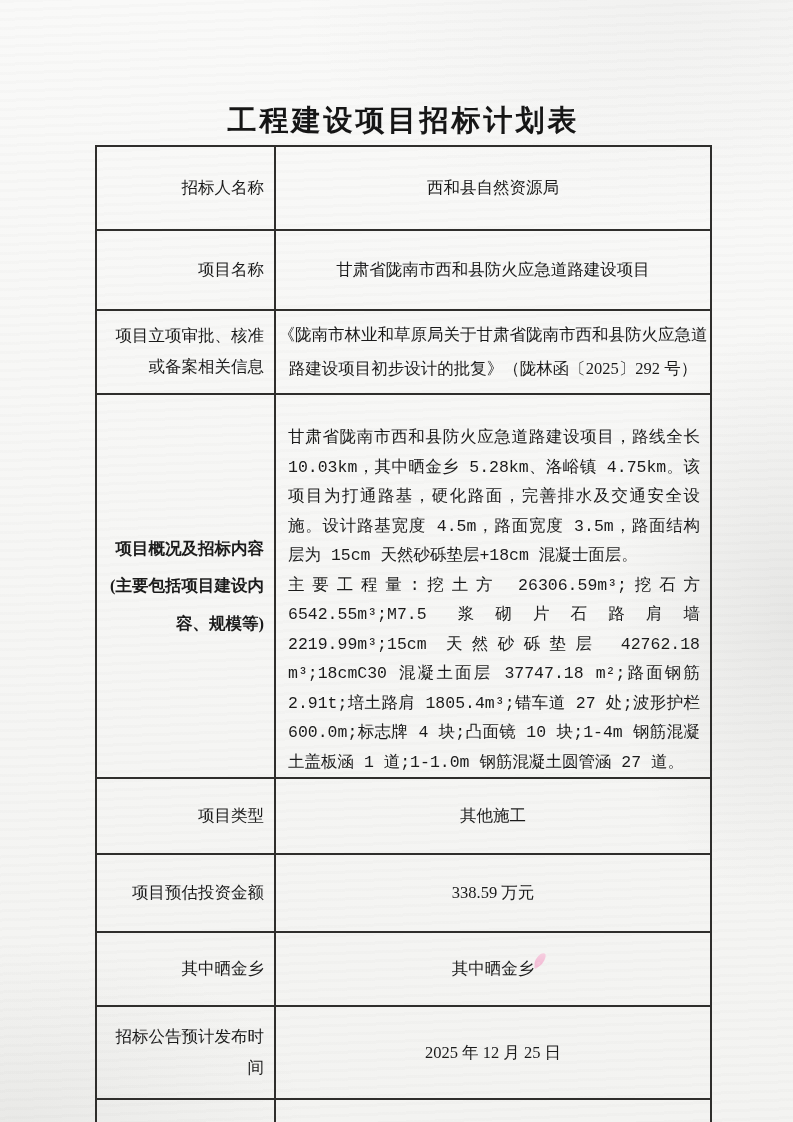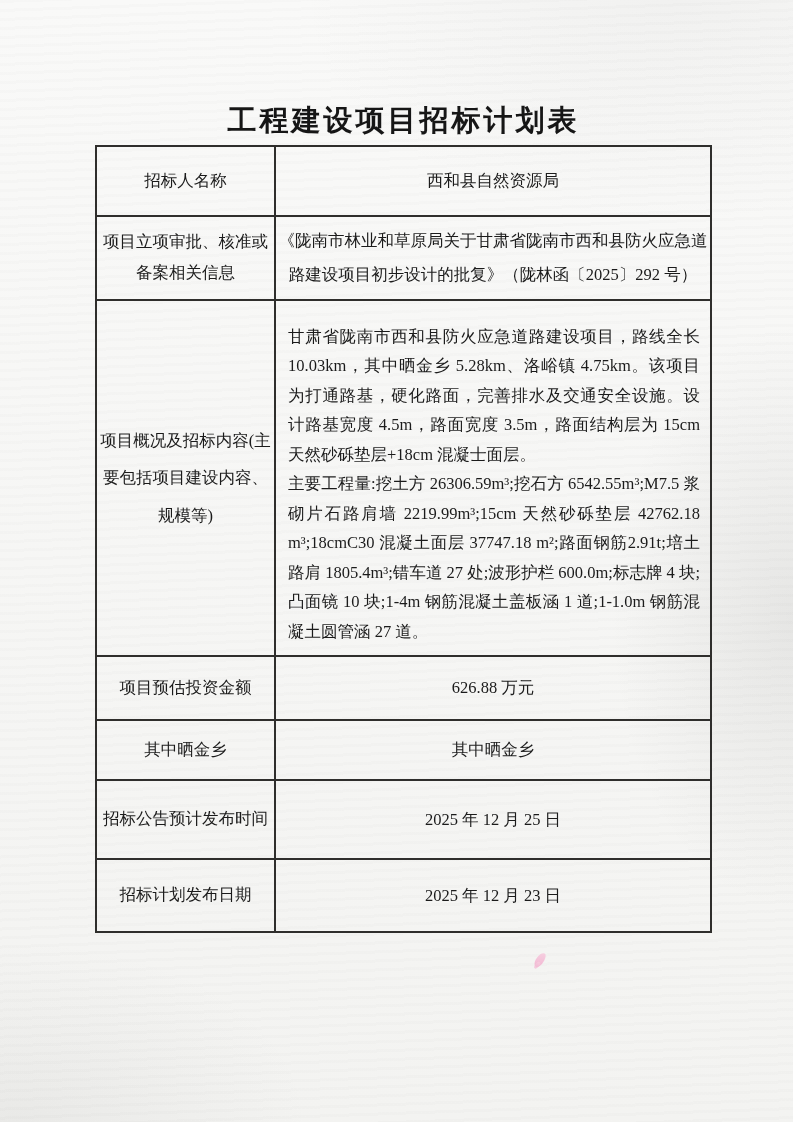--- a/index.html
+++ b/index.html
@@ -32,32 +32,32 @@
     border-collapse:collapse;table-layout:fixed;
     background:transparent;
   }
   table.bid td{
     border:2px solid #2f2e2c;
     vertical-align:middle;
     font-size:16.5px;
     color:#1b1b1b;
   }
   td.lbl{
-    width:179px;text-align:center;padding:2px 3px;line-height:1.85;
+    width:179px;text-align:right;padding:2px 10px;line-height:1.85;
     font-weight:400;
     border-radius:6px;
   }
   td.val{
-    text-align:center;padding:11px 8px;line-height:1.9;
+    text-align:center;padding:18px 8px;line-height:1.9;
   }
   td.val-approval{line-height:2.05;padding:4px 0;}
-  td.lbl-tall{line-height:2.25;}
+  td.lbl-tall{line-height:2.25;font-weight:bold;}
   td.val-overview{
     vertical-align:top;text-align:justify;
-    padding:12px 10px 0 12px;line-height:29.5px;font-size:17px;
+    padding:28px 10px 0 12px;line-height:29.5px;font-size:17px;font-family:Liberation Mono, monospace;
   }
   td.val-overview p{margin:0;}
   
   tr.r1 td{height:46px;} tr.r2 td{height:42px;} tr.r3 td{height:44px;}
   tr.r4 td{height:74px;} tr.r5 td{height:342px;} tr.r6 td{height:38px;}
   tr.r7 td{height:40px;} tr.r8 td{height:36px;} tr.r9 td{height:48px;}
   tr.r10 td{height:55px;} tr.r11 td{height:49px;}
   
   .pen-mark{
     position:absolute;left:536px;top:952px;width:8px;height:16px;
@@ -80,34 +80,42 @@
   <table class="bid">
     <colgroup>
         <col style="width:179px">
         <col>
       </colgroup>
     <tbody>
         <tr class="r1">
       <td class="lbl">招标人名称</td>
       <td class="val">西和县自然资源局</td>
     </tr>
+    <tr class="r2">
+      <td class="lbl">项目名称</td>
+      <td class="val">甘肃省陇南市西和县防火应急道路建设项目</td>
+    </tr>
     <tr class="r4">
       <td class="lbl">项目立项审批、核准或备案相关信息</td>
       <td class="val val-approval">《陇南市林业和草原局关于甘肃省陇南市西和县防火应急道路建设项目初步设计的批复》（陇林函〔2025〕292 号）</td>
     </tr>
     <tr class="r5">
       <td class="lbl lbl-tall">项目概况及招标内容(主要包括项目建设内容、规模等)</td>
       <td class="val-overview">
         <p>甘肃省陇南市西和县防火应急道路建设项目，路线全长 10.03km，其中晒金乡 5.28km、洛峪镇 4.75km。该项目为打通路基，硬化路面，完善排水及交通安全设施。设计路基宽度 4.5m，路面宽度 3.5m，路面结构层为 15cm 天然砂砾垫层+18cm 混凝士面层。</p>
         <p>主要工程量:挖土方 26306.59m³;挖石方 6542.55m³;M7.5 浆砌片石路肩墙 2219.99m³;15cm 天然砂砾垫层 42762.18 m³;18cmC30 混凝土面层 37747.18 m²;路面钢筋2.91t;培土路肩 1805.4m³;错车道 27 处;波形护栏 600.0m;标志牌 4 块;凸面镜 10 块;1-4m 钢筋混凝土盖板涵 1 道;1-1.0m 钢筋混凝土圆管涵 27 道。</p>
       </td>
     </tr>
+    <tr class="r6">
+      <td class="lbl">项目类型</td>
+      <td class="val">其他施工</td>
+    </tr>
     <tr class="r7">
       <td class="lbl">项目预估投资金额</td>
-      <td class="val">626.88 万元</td>
+      <td class="val">338.59 万元</td>
     </tr>
     <tr class="r8">
       <td class="lbl">其中晒金乡</td>
       <td class="val">其中晒金乡</td>
     </tr>
     <tr class="r10">
       <td class="lbl">招标公告预计发布时间</td>
       <td class="val">2025 年 12 月 25 日</td>
     </tr>
     <tr class="r11">

